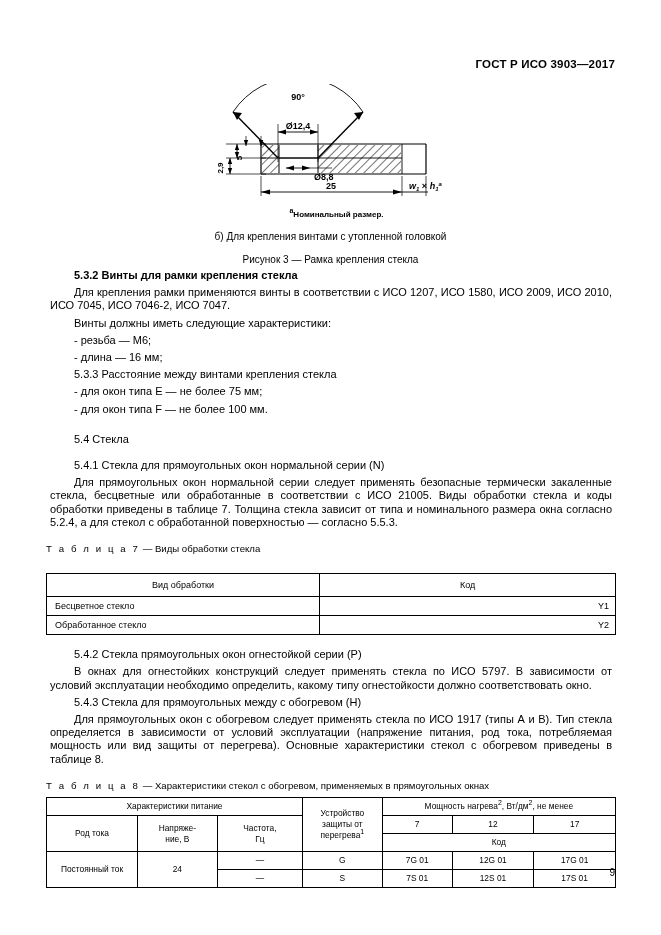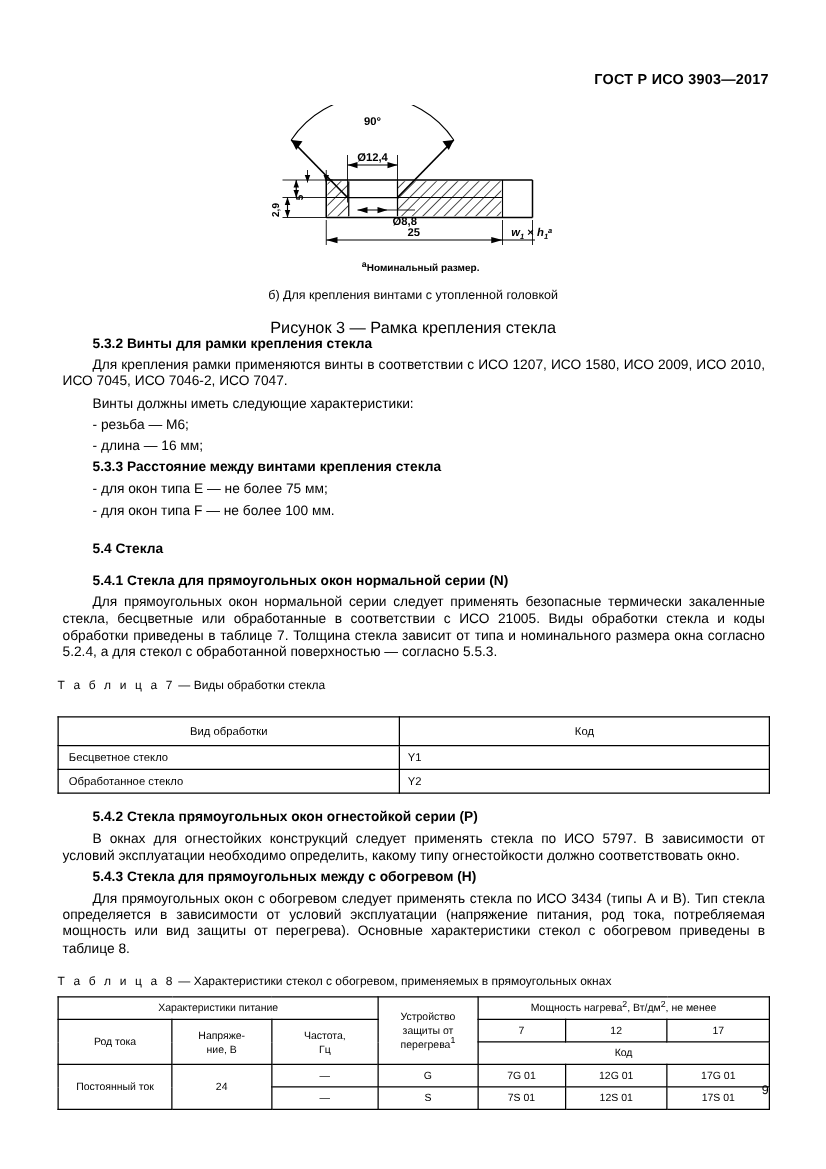--- a/index.html
+++ b/index.html
@@ -19,44 +19,44 @@
 
   
   .figure{position:absolute;left:0;top:84px;width:661px;}
   .drawing{position:relative;width:250px;height:125px;margin:0 auto 0 auto;}
   .drawing svg{display:block;}
   .fignote{
     text-align:center;font-size:8px;font-weight:bold;margin-top:1px;
     padding-left:12px;
   }
   .figsubcap{text-align:center;font-size:10px;margin-top:12px;}
-  .figcap{text-align:center;font-size:13px;margin-top:12px;}
+  .figcap{text-align:center;font-size:10px;margin-top:12px;}
 
   
   .content{position:absolute;left:46px;top:268px;width:570px;}
   p{margin:4px;font-size:11px;line-height:13.2px;}
   p.h{font-weight:bold;text-indent:24px;margin-top:1px;}
-  p.h2{font-weight:bold;text-indent:24px;}
+  p.h2{font-weight:normal;text-indent:24px;}
   p.body{text-align:justify;text-indent:24px;}
   p.item{text-indent:24px;}
   .gap{height:9px;}
   .gap-s{height:5px;}
 
   .tabcap{font-size:9.6px;margin:0;}
   .tabcap .sp{letter-spacing:2.1px;}
 
   
   table{border-collapse:collapse;width:100%;font-size:9px;}
   table.t7{margin-top:18px;}
   table.t7 td,table.t7 th{
     border:0.8px solid #000;padding:4px 6px;font-weight:normal;
   }
   table.t7 thead td{text-align:center;padding:6px;border-bottom-width:1.6px;}
   table.t7 tbody td.l{text-align:left;padding-left:8px;}
-  table.t7 tbody td.c{text-align:left;}
+  table.t7 tbody td.c{text-align:right;}
   table.t7 .top{border-top-width:1.6px;}
 
   table.t8{margin-top:5px;font-size:8.4px;}
   table.t8 td{border:0.8px solid #000;text-align:center;padding:3px 2px;
     font-weight:normal;vertical-align:middle;line-height:11px;}
   table.t8 .thickb{border-bottom-width:1.6px;}
   table.t8 .thickt{border-top-width:1.6px;}
   table.t8 .outer-top{border-top-width:1.6px;}
   table.t8 .outer-bot{border-bottom-width:1.6px;}
   sup{font-size:7px;vertical-align:super;line-height:0;}
@@ -190,21 +190,21 @@
           <td class="l">Обработанное стекло</td>
           <td class="c">Y2</td>
         </tr>
       </tbody>
     </table>
 
     <div class="gap"></div>
     <p class="h2">5.4.2 Стекла прямоугольных окон огнестойкой серии (Р)</p>
     <p class="body">В окнах для огнестойких конструкций следует применять стекла по ИСО 5797. В зависимости от условий эксплуатации необходимо определить, какому типу огнестойкости должно соответствовать окно.</p>
     <p class="h2">5.4.3 Стекла для прямоугольных между с обогревом (Н)</p>
-    <p class="body">Для прямоугольных окон с обогревом следует применять стекла по ИСО 3434 (типы А и В). Тип стекла определяется в зависимости от условий эксплуатации (напряжение питания, род тока, потребляемая мощность или вид защиты от перегрева). Основные характеристики стекол с обогревом приведены в таблице 8.</p>
+    <p class="body">Для прямоугольных окон с обогревом следует применять стекла по ИСО 1917 (типы А и В). Тип стекла определяется в зависимости от условий эксплуатации (напряжение питания, род тока, потребляемая мощность или вид защиты от перегрева). Основные характеристики стекол с обогревом приведены в таблице 8.</p>
 
     <div class="gap"></div>
     <p class="tabcap"><span class="sp">Т а б л и ц а  8</span><span> — Характеристики стекол с обогревом, применяемых в прямоугольных окнах</span></p>
 
     <table class="t8">
       <tbody>
         <tr>
           <td class="outer-top" colspan="3" style="width:45%">Характеристики питание</td>
           <td class="outer-top" rowspan="3" style="width:14%">
             <span>Устройство</span><br>

